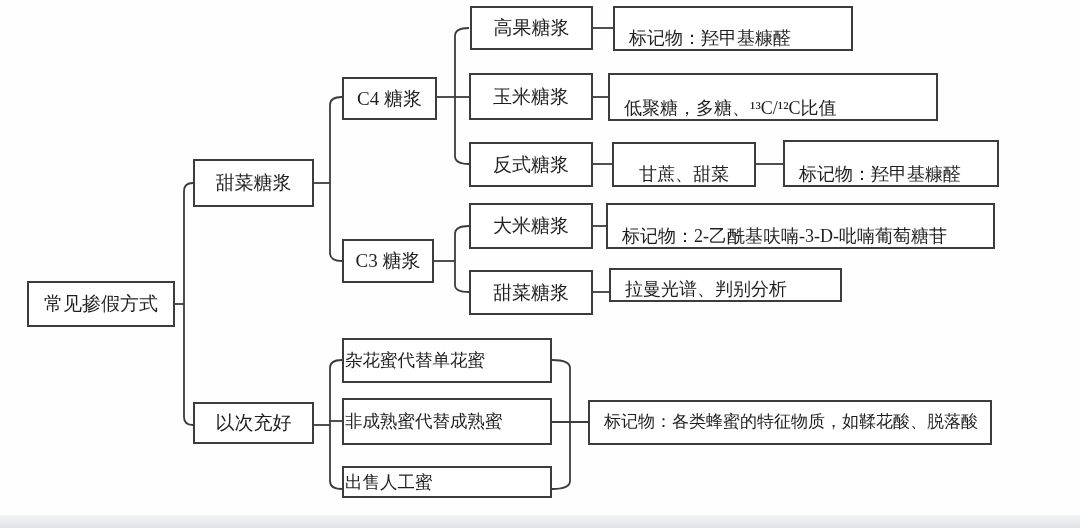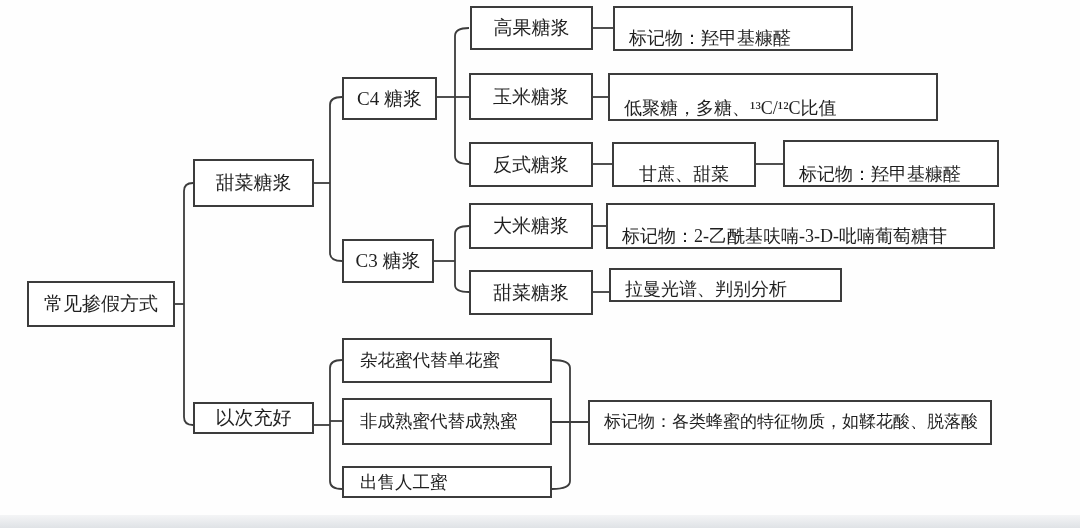--- a/index.html
+++ b/index.html
@@ -18,21 +18,21 @@
     border:2px solid #3c3c3c;
     background:#fff;
     display:flex;
     align-items:center;
     font-size:19px;
     line-height:1.15;
     white-space:nowrap;
   }
   .node.c{justify-content:center;}
   .node.l{justify-content:flex-start;padding-left:14px;}
-  .node.l16{justify-content:flex-start;padding-left:16px;font-size:17.5px;}
+  .node.l16{justify-content:flex-start;padding-left:1px;font-size:17.5px;}
   .node.fs18{font-size:18px;align-items:flex-end;}
   .node.fs17{font-size:17px;font-family:Liberation Mono, monospace;}
   #bottom-edge{
     position:absolute;left:0;bottom:0;width:1080px;height:13px;
     background:linear-gradient(#f4f5f6,#dfe2e6);
   }
 </style>
 </head>
 <body>
 
@@ -67,21 +67,21 @@
     <path d="M552,422 H588"></path>
   </svg>
 
   <div class="node c" style="left:27px;top:281px;width:148px;height:46px">
     <span>常见掺假方式</span>
   </div>
 
   <div class="node c" style="left:193px;top:159px;width:121px;height:48px">
     <span>甜菜糖浆</span>
   </div>
-  <div class="node c" style="left:193px;top:402px;width:121px;height:32px">
+  <div class="node c" style="left:193px;top:402px;width:121px;height:42px">
     <span>以次充好</span>
   </div>
 
   <div class="node c" style="left:342px;top:77px;width:95px;height:43px">
     <span>C4 糖浆</span>
   </div>
   <div class="node c" style="left:342px;top:239px;width:92px;height:44px">
     <span>C3 糖浆</span>
   </div>
 

